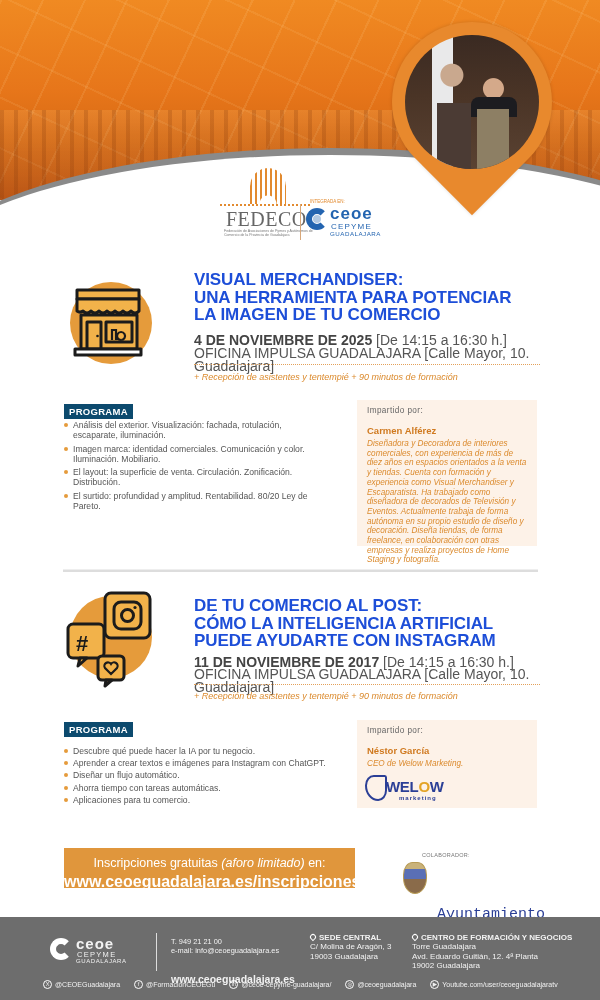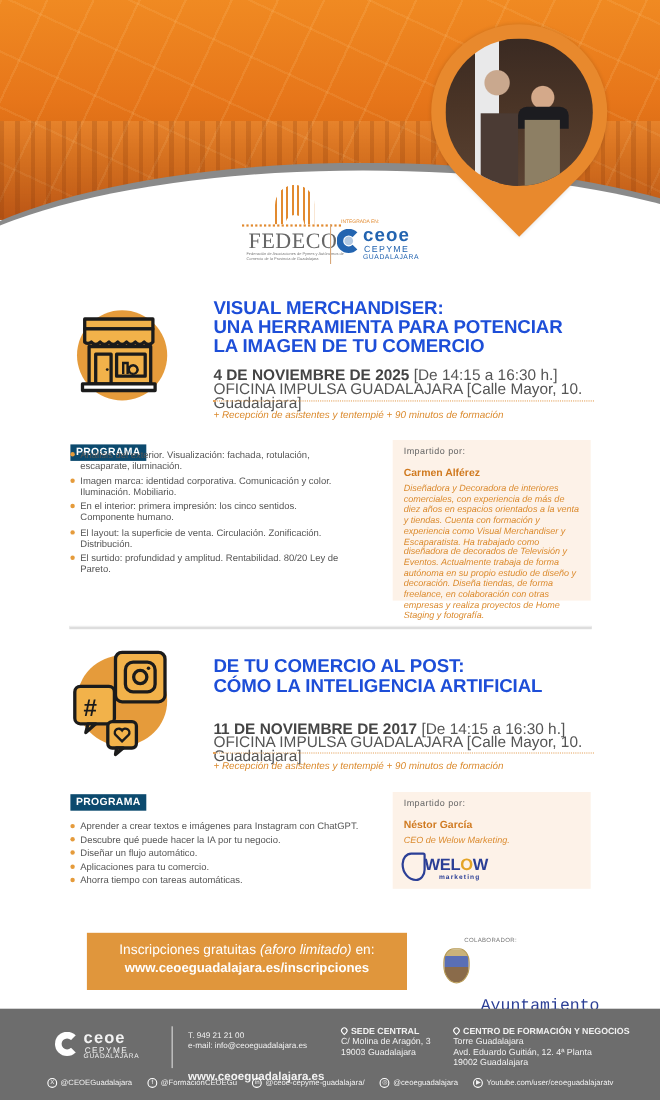--- a/index.html
+++ b/index.html
@@ -103,24 +103,24 @@
 
   .divider { position: absolute; left: 63px; top: 569px; width: 475px; height: 3px; background: #ddd; border-top: 1px solid #eee; }
 
   .welow { position: absolute; left: 365px; top: 775px; width: 90px; height: 30px; }
   .welow .lion { position: absolute; left: 0; top: 0; width: 22px; height: 26px; border: 2px solid #2b3f96; border-radius: 40% 10% 40% 60%; }
   .welow .word { position: absolute; left: 21px; top: 3px; font-weight: bold; font-size: 15px; color: #2b3f96; letter-spacing: -0.3px; }
   .welow .word i { font-style: normal; color: #e4a426; }
   .welow .sub { position: absolute; left: 34px; top: 20px; font-size: 6px; color: #2b3f96; letter-spacing: 1px; font-weight: bold; }
 
   
-  .cta { position: absolute; left: 79px; top: 848px; width: 291px; height: 52px; background: #e0963c; text-align: center; color: #fff; }
+  .cta { position: absolute; left: 64px; top: 848px; width: 291px; height: 40px; background: #e0963c; text-align: center; color: #fff; }
   .cta .l1 { font-size: 12.5px; margin-top: 8px; }
   .cta .l1 i { font-style: italic; }
-  .cta .l2 { font-size: 12px; font-weight: bold; margin-top: 3px; }
+  .cta .l2 { font-size: 16px; font-weight: bold; margin-top: 3px; }
 
   .collab-lbl { position: absolute; left: 422px; top: 852px; font-size: 5.5px; color: #777; letter-spacing: 0.3px; }
   .crest { position: absolute; left: 403px; top: 862px; width: 24px; height: 32px; border-radius: 40% 40% 50% 50%; background: linear-gradient(180deg, #c9b27a 0 20%, #5a6fb5 20% 55%, #8a6b4a 55%); border: 1.5px solid #b79a55; }
   .ayto { position: absolute; left: 437px; top: 870px; font-size: 15px; line-height: 10px; color: #2b3f96; font-family: Liberation Mono, monospace; margin-top: 40px; }
 
   
   .footer { position: absolute; left: 0; top: 917px; width: 600px; height: 83px; background: #6d6d6d; color: #f2f2f2; }
   .f-logo { position: absolute; left: 50px; top: 17px; width: 100px; height: 36px; }
   .f-logo .mark { position: absolute; left: 0; top: 4px; width: 22px; height: 22px; border-radius: 50%; border: 6px solid #fff; border-right-color: transparent; }
   .f-logo .w1 { position: absolute; left: 26px; top: 3px; font-weight: bold; font-size: 15px; line-height: 14px; letter-spacing: 1px; }
@@ -189,24 +189,23 @@
   <div class="ws-date-line" style="left:194px; top:334px;">
     <b>4 DE NOVIEMBRE DE 2025</b> <span>[De 14:15 a 16:30 h.]</span>
   </div>
   <div class="ws-date-line" style="left:194px; top:347px;">
     <span>OFICINA IMPULSA GUADALAJARA</span> <span>[Calle Mayor, 10. Guadalajara]</span>
   </div>
   <div class="ws-dotline" style="left:194px; top:364px; width:346px;"></div>
   <div class="ws-note" style="left:194px; top:372px;">+ Recepción de asistentes y tentempié + 90 minutos de formación</div>
 
   <div class="programa-badge" style="left:64px; top:404px;">PROGRAMA</div>
-  <ul class="prog-list" style="left:63px; top:408px; width:250px;">
+  <ul class="prog-list" style="left:63px; top:420px; width:250px;">
     <li>Análisis del exterior. Visualización: fachada, rotulación, escaparate, iluminación.</li>
-    <li>Imagen marca: identidad corporativa. Comunicación y color. Iluminación. Mobiliario.</li>
-    <li>En el interior: primera impresión: los cinco sentidos. Componente humano.</li>
+    <li>Imagen marca: identidad comerciales. Comunicación y color. Iluminación. Mobiliario.</li>
     <li>El layout: la superficie de venta. Circulación. Zonificación. Distribución.</li>
     <li>El surtido: profundidad y amplitud. Rentabilidad. 80/20 Ley de Pareto.</li>
   </ul>
 
   <div class="speaker-card" style="left:357px; top:400px; width:180px; height:146px;">
     <div class="lbl">Impartido por:</div>
     <div class="name">Carmen Alférez</div>
     <div class="bio">Diseñadora y Decoradora de interiores comerciales, con experiencia de más de diez años en espacios orientados a la venta y tiendas. Cuenta con formación y experiencia como Visual Merchandiser y Escaparatista. Ha trabajado como diseñadora de decorados de Televisión y Eventos. Actualmente trabaja de forma autónoma en su propio estudio de diseño y decoración. Diseña tiendas, de forma freelance, en colaboración con otras empresas y realiza proyectos de Home Staging y fotografía.</div>
   </div>
 </div>
@@ -226,37 +225,38 @@
       <rect x="44" y="6" width="27" height="27" rx="7" fill="none" stroke="#1b1b1b" stroke-width="3"></rect>
       <circle cx="57.5" cy="19.5" r="6" fill="none" stroke="#1b1b1b" stroke-width="3"></circle>
       <circle cx="65" cy="11.5" r="1.6" fill="#1b1b1b"></circle>
       <text x="6" y="55" font-family="Liberation Sans, sans-serif" font-weight="bold" font-size="22" fill="#1b1b1b">#</text>
       <path d="M41 78 l-6 -6 a3.5 3.5 0 0 1 6 -4 a3.5 3.5 0 0 1 6 4z" fill="none" stroke="#1b1b1b" stroke-width="2.2"></path>
     </svg>
   </div>
   <div class="ws-title" style="left:194px; top:597px;">
     <span>DE TU COMERCIO AL POST:</span>
     <span>CÓMO LA INTELIGENCIA ARTIFICIAL</span>
+    <span>PUEDE AYUDARTE CON INSTAGRAM</span>
   </div>
   <div class="ws-date-line" style="left:194px; top:656px;">
     <b>11 DE NOVIEMBRE DE 2017</b> <span>[De 14:15 a 16:30 h.]</span>
   </div>
   <div class="ws-date-line" style="left:194px; top:668px;">
     <span>OFICINA IMPULSA GUADALAJARA</span> <span>[Calle Mayor, 10. Guadalajara]</span>
   </div>
   <div class="ws-dotline" style="left:194px; top:684px; width:346px;"></div>
   <div class="ws-note" style="left:194px; top:691px;">+ Recepción de asistentes y tentempié + 90 minutos de formación</div>
 
   <div class="programa-badge" style="left:64px; top:722px;">PROGRAMA</div>
   <ul class="prog-list" style="left:63px; top:746px; width:280px;">
+    <li style="margin-bottom:2.2px">Descubre qué puede hacer la IA por tu negocio.</li>
     <li style="margin-bottom:2.2px">Aprender a crear textos e imágenes para Instagram con ChatGPT.</li>
-    <li style="margin-bottom:2.2px">Descubre qué puede hacer la IA por tu negocio.</li>
     <li style="margin-bottom:2.2px">Diseñar un flujo automático.</li>
+    <li style="margin-bottom:2.2px">Ahorra tiempo con tareas automáticas.</li>
     <li style="margin-bottom:2.2px">Aplicaciones para tu comercio.</li>
-    <li style="margin-bottom:2.2px">Ahorra tiempo con tareas automáticas.</li>
   </ul>
 
   <div class="speaker-card" style="left:357px; top:720px; width:180px; height:88px;">
     <div class="lbl">Impartido por:</div>
     <div class="name">Néstor García</div>
     <div class="bio">CEO de Welow Marketing.</div>
   </div>
   <div class="welow">
     <div class="lion"></div>
     <div class="word"><span>WEL</span><i>O</i><span>W</span></div>

